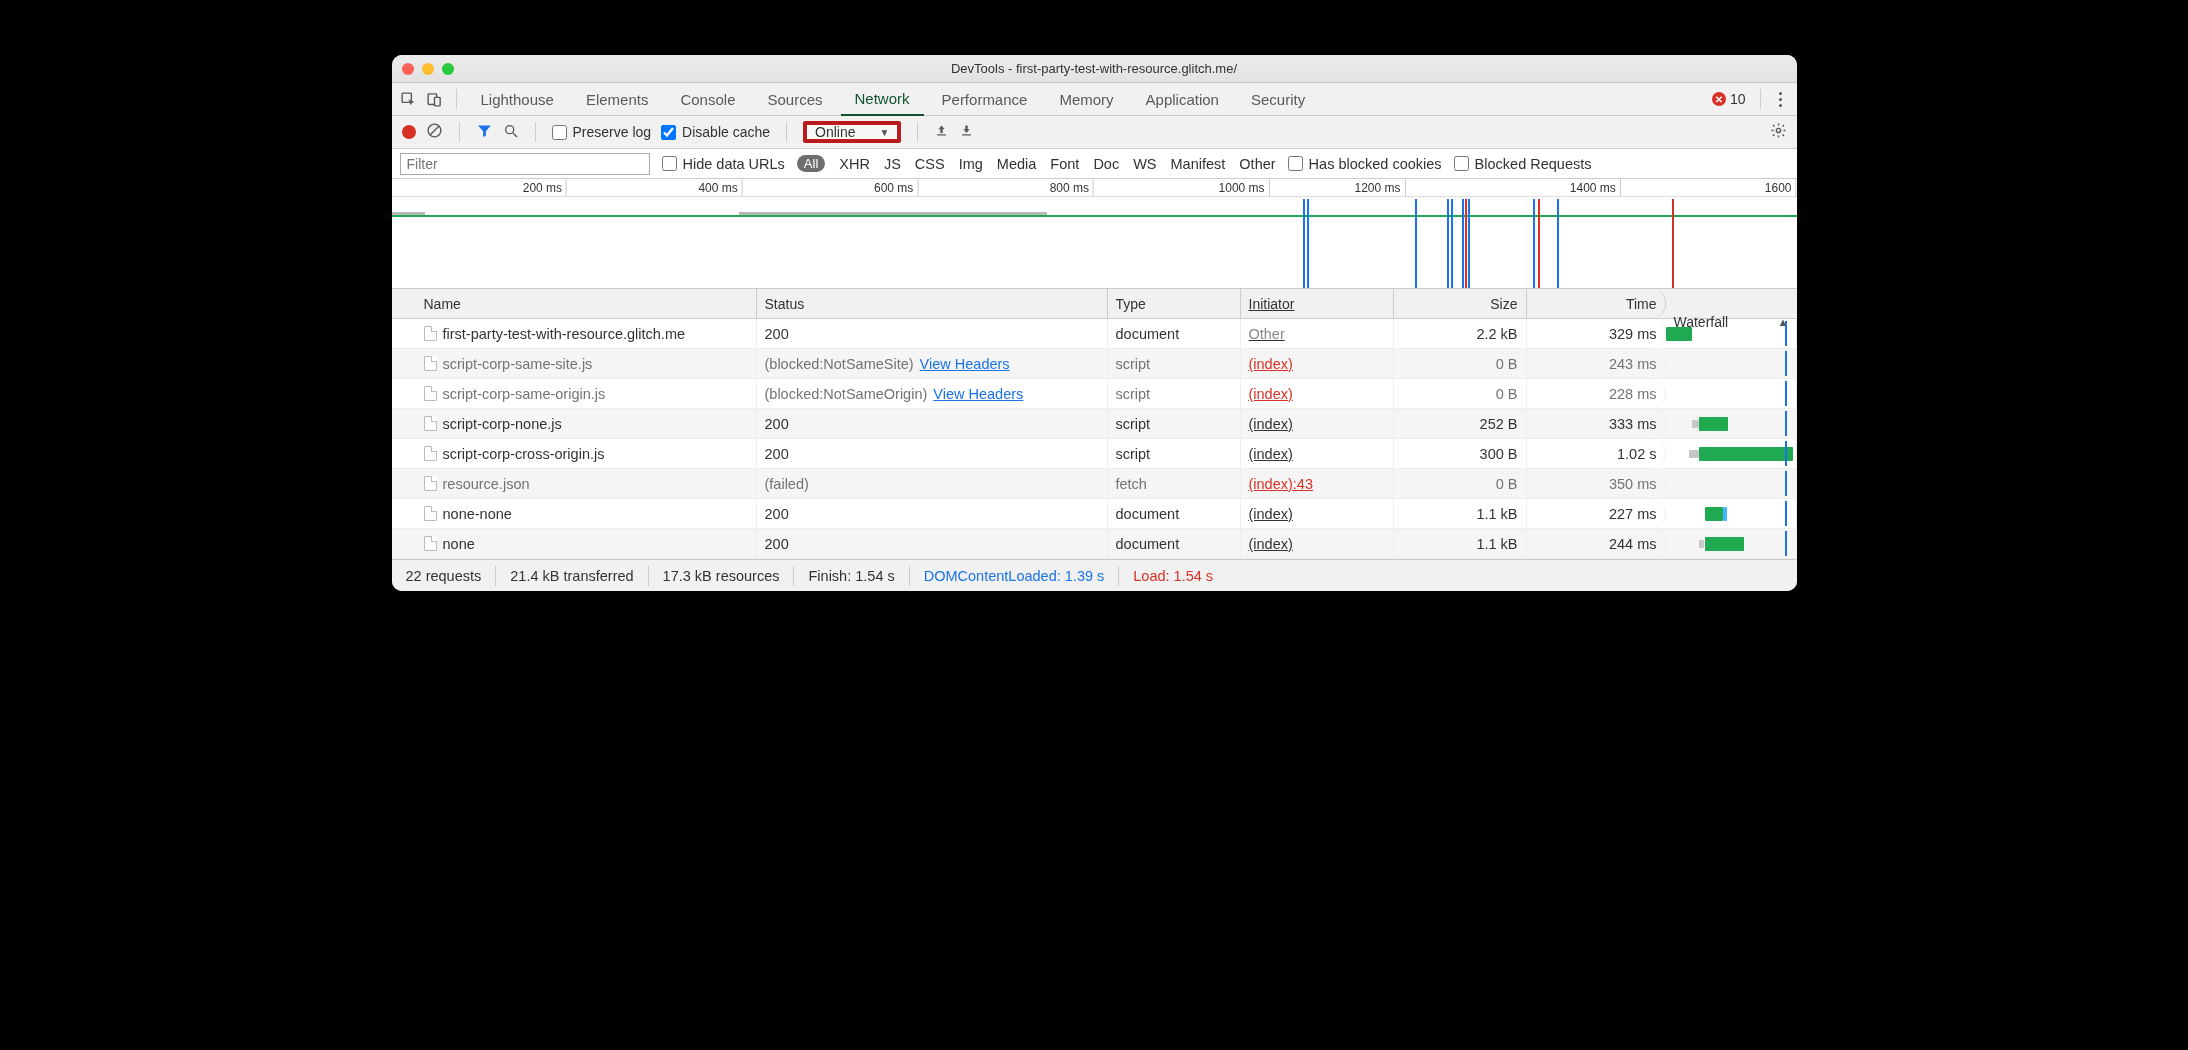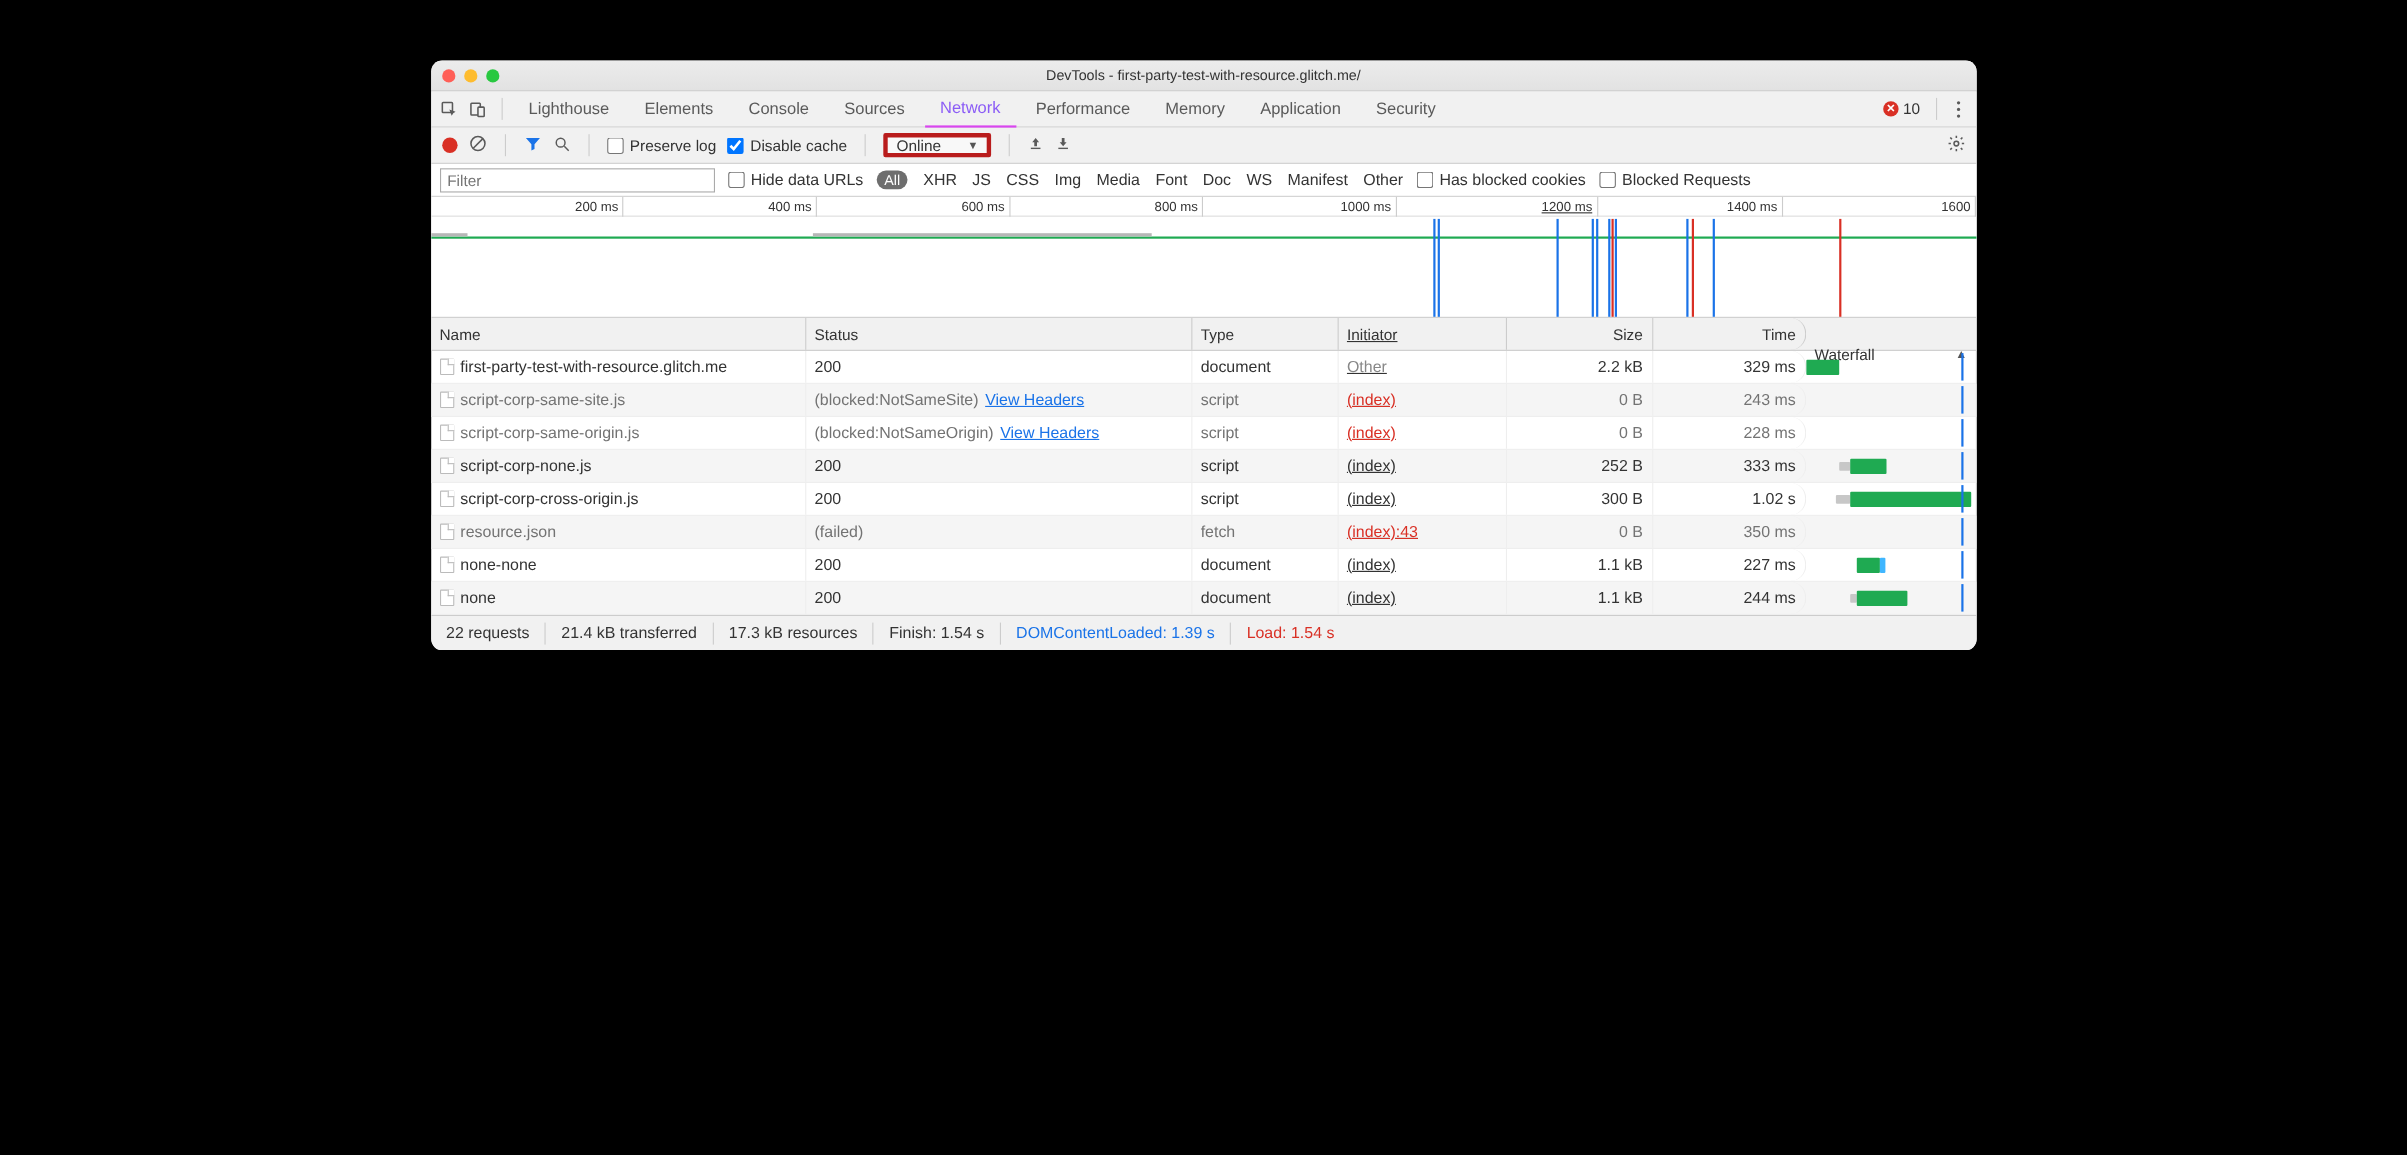--- a/index.html
+++ b/index.html
@@ -54,21 +54,21 @@
   .inspect-btn, .device-btn {
     width:22px; height:22px; display:flex; align-items:center; justify-content:center;
     color:#5a5a5a;
   }
   .inspect-btn svg, .device-btn svg { width:17px; height:17px; }
   .vdiv { width:1px; height:20px; background:#ccc; margin:0 6px; }
   .main-tabs .tab {
     padding: 0 14px; height:33px; display:flex; align-items:center;
     font-size:15px; color:#5a5a5a; cursor:pointer;
   }
-  .main-tabs .tab.active { color:#8b5cf6; border-bottom:2px solid #d946ef; }
+  .main-tabs .tab.active { color:#14532d; border-bottom:2px solid #14532d; }
   .main-tabs .spacer { flex:1; }
   .err-badge {
     display:flex; align-items:center; gap:4px; font-size:14px; color:#333;
     margin-right:4px;
   }
   .err-badge .dot {
     width:14px; height:14px; border-radius:50%; background:#d93025;
     color:#fff; font-size:10px; display:flex; align-items:center; justify-content:center;
     font-weight:bold;
   }
@@ -124,21 +124,21 @@
   .thead, .trow { display:flex; align-items:center; height:30px; }
   .thead {
     background:#f1f1f1; border-bottom:1px solid #ccc; font-size:14px; color:#333;
   }
   .thead .col { padding:0 8px; border-right:1px solid #ccc; height:100%; display:flex; align-items:center; }
   .thead .col:last-child { border-right:none; justify-content:space-between;margin-top:36px; }
   .sort-caret { font-size:11px; color:#555; }
   .trow { border-bottom:1px solid #eee; font-size:14.5px; }
   .trow:nth-child(even){ background:#f5f5f5; }
   .trow .col { padding:0 8px; border-right:1px solid #eee; height:100%; display:flex; align-items:center; overflow:hidden; white-space:nowrap; }
-  .col-name { width:341px; }
+  .col-name { width:341px;margin-left:24px; }
   .col-status { width:351px; }
   .col-type { width:133px; }
   .col-init { width:153px;text-decoration:underline; }
   .col-size { width:133px; justify-content:flex-end; }
   .col-time { width:139px; justify-content:flex-end;border-radius:14px; }
   .col-wf { flex:1; position:relative; }
   .file-icon {
     width:13px; height:15px; border:1px solid #bbb; border-radius:1px; margin-right:6px;
     position:relative; flex-shrink:0; background:#fff;
   }
@@ -300,21 +300,21 @@
     </label>
   </div>
 
   <div class="timeline">
     <div class="ruler" id="ruler">
         <div class="tick" style="left: 175.625px;">200 ms</div>
         <div class="tick" style="left: 351.25px;">400 ms</div>
         <div class="tick" style="left: 526.875px;">600 ms</div>
         <div class="tick" style="left: 702.5px;">800 ms</div>
         <div class="tick" style="left: 878.125px;">1000 ms</div>
-        <div class="tick" style="left: 1061px; text-decoration: underline;">1200 ms</div>
+        <div class="tick" style="left: 1014px;">1200 ms</div>
         <div class="tick" style="left: 1229.38px;">1400 ms</div>
         <div class="tick" style="left: 1405px;">1600</div>
       </div>
     <div class="tl-baseline"></div>
     <div id="tl-marks">
         <div class="tl-gray" style="left: 0px; width: 33.3687px;"></div>
         <div class="tl-gray" style="left: 347.738px; width: 307.344px;"></div>
         <div class="tl-vmark" style="left: 911.494px; background: rgb(26, 115, 232);"></div>
         <div class="tl-vmark" style="left: 915.884px; background: rgb(26, 115, 232);"></div>
         <div class="tl-vmark" style="left: 1023.02px; background: rgb(26, 115, 232);"></div>

